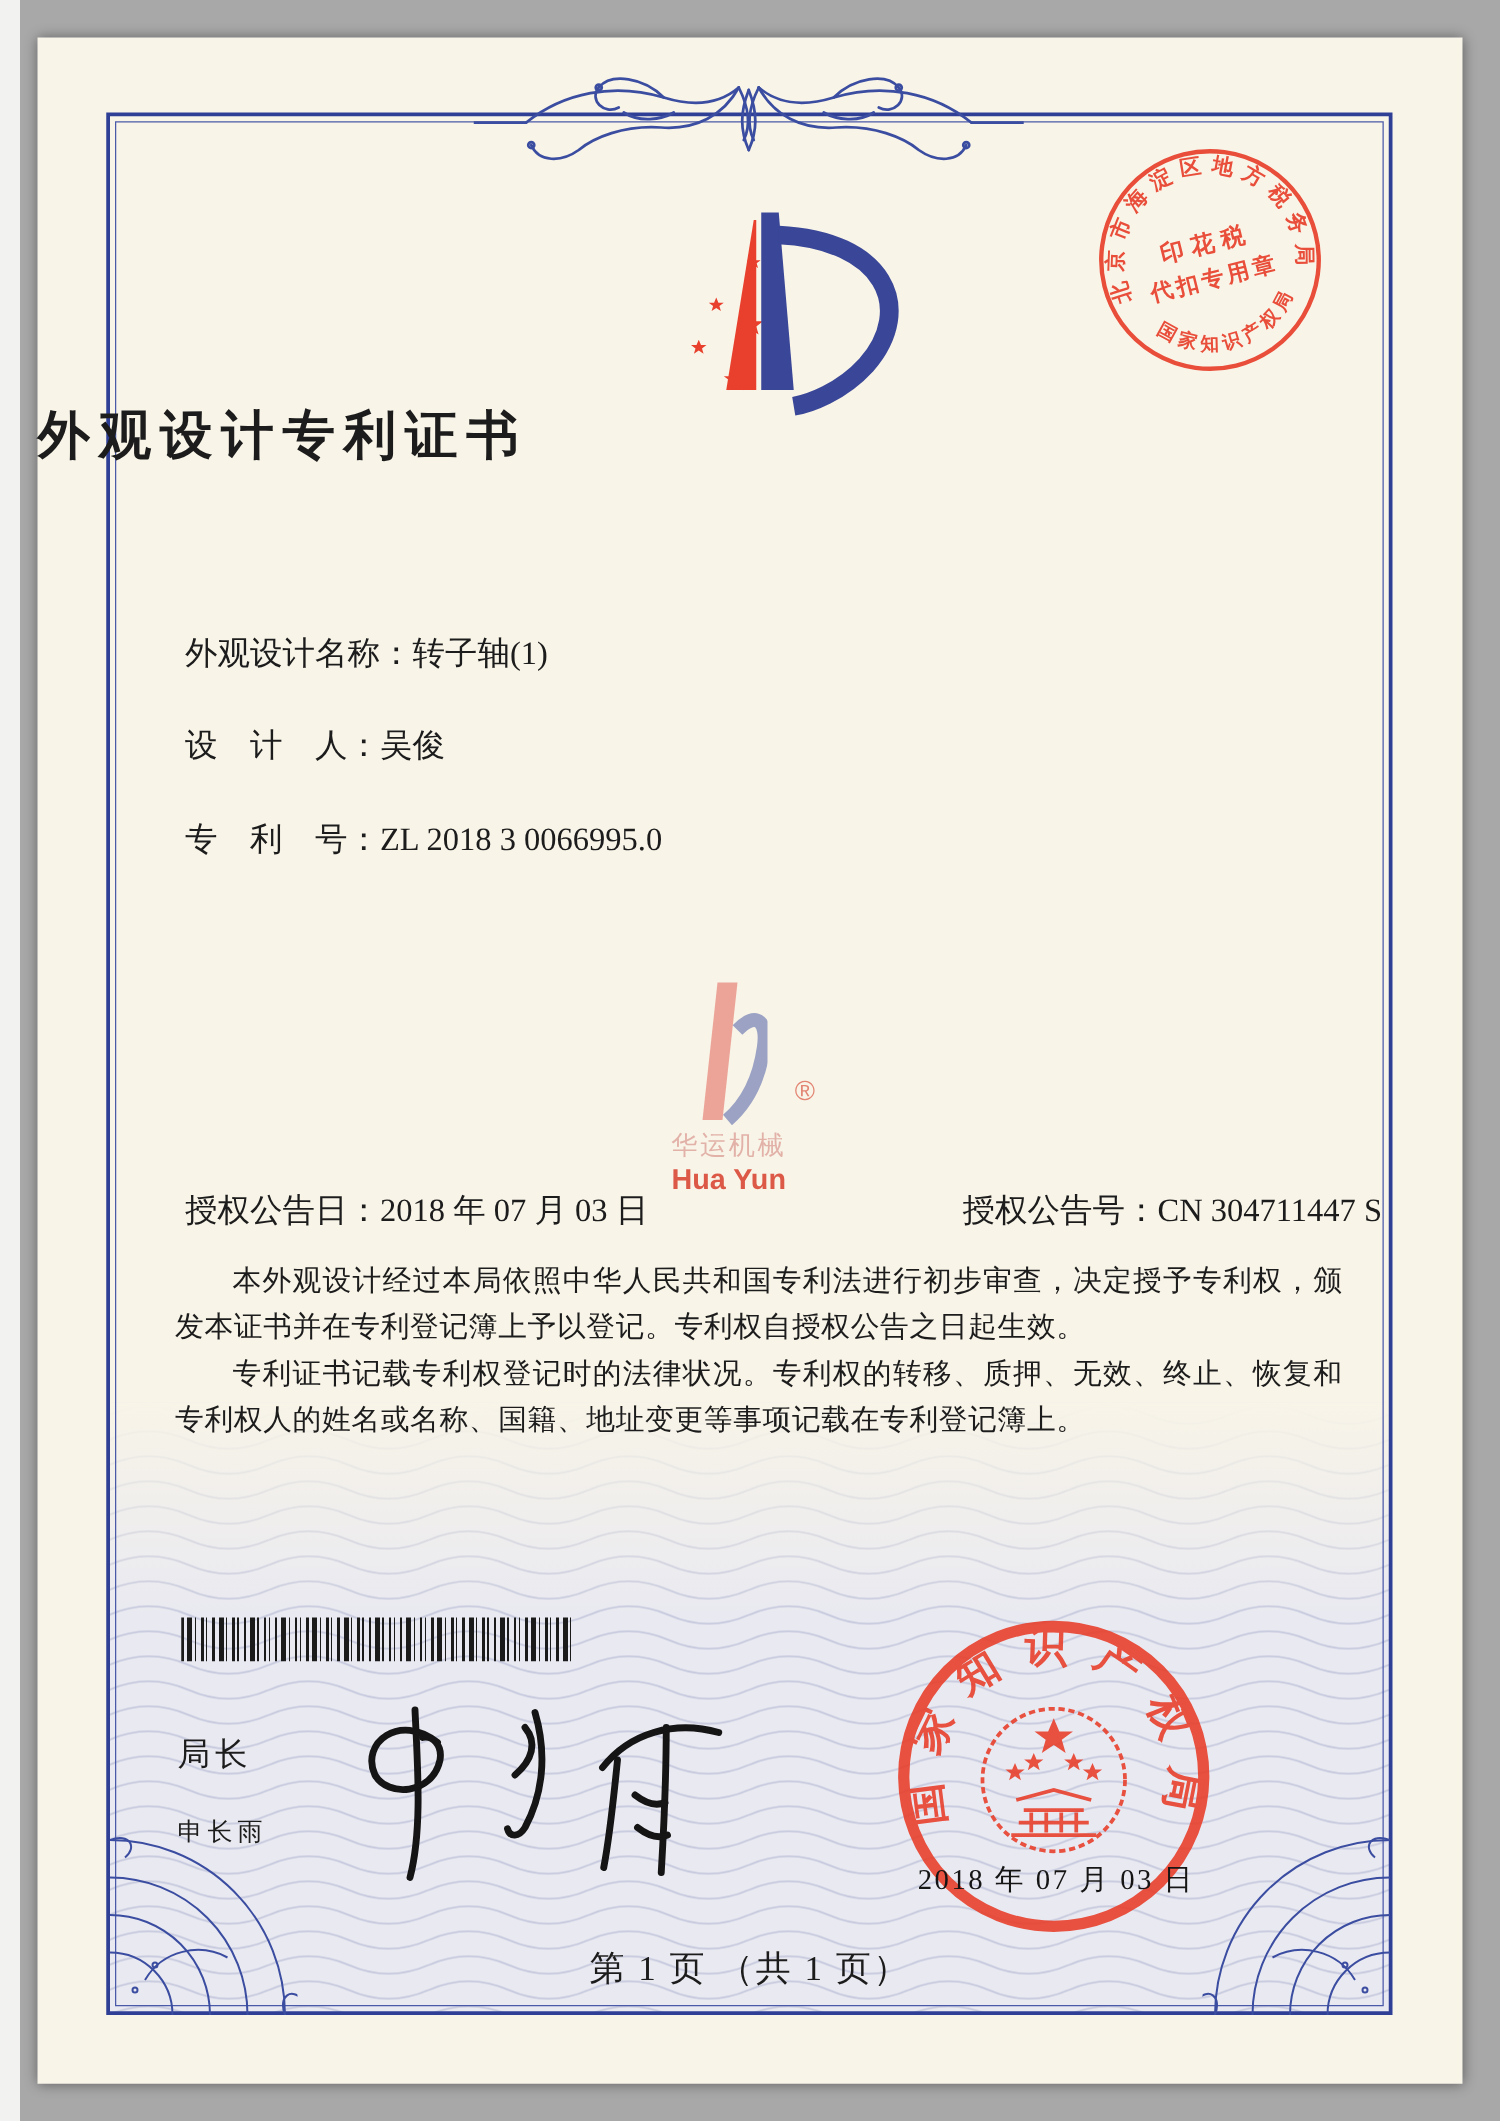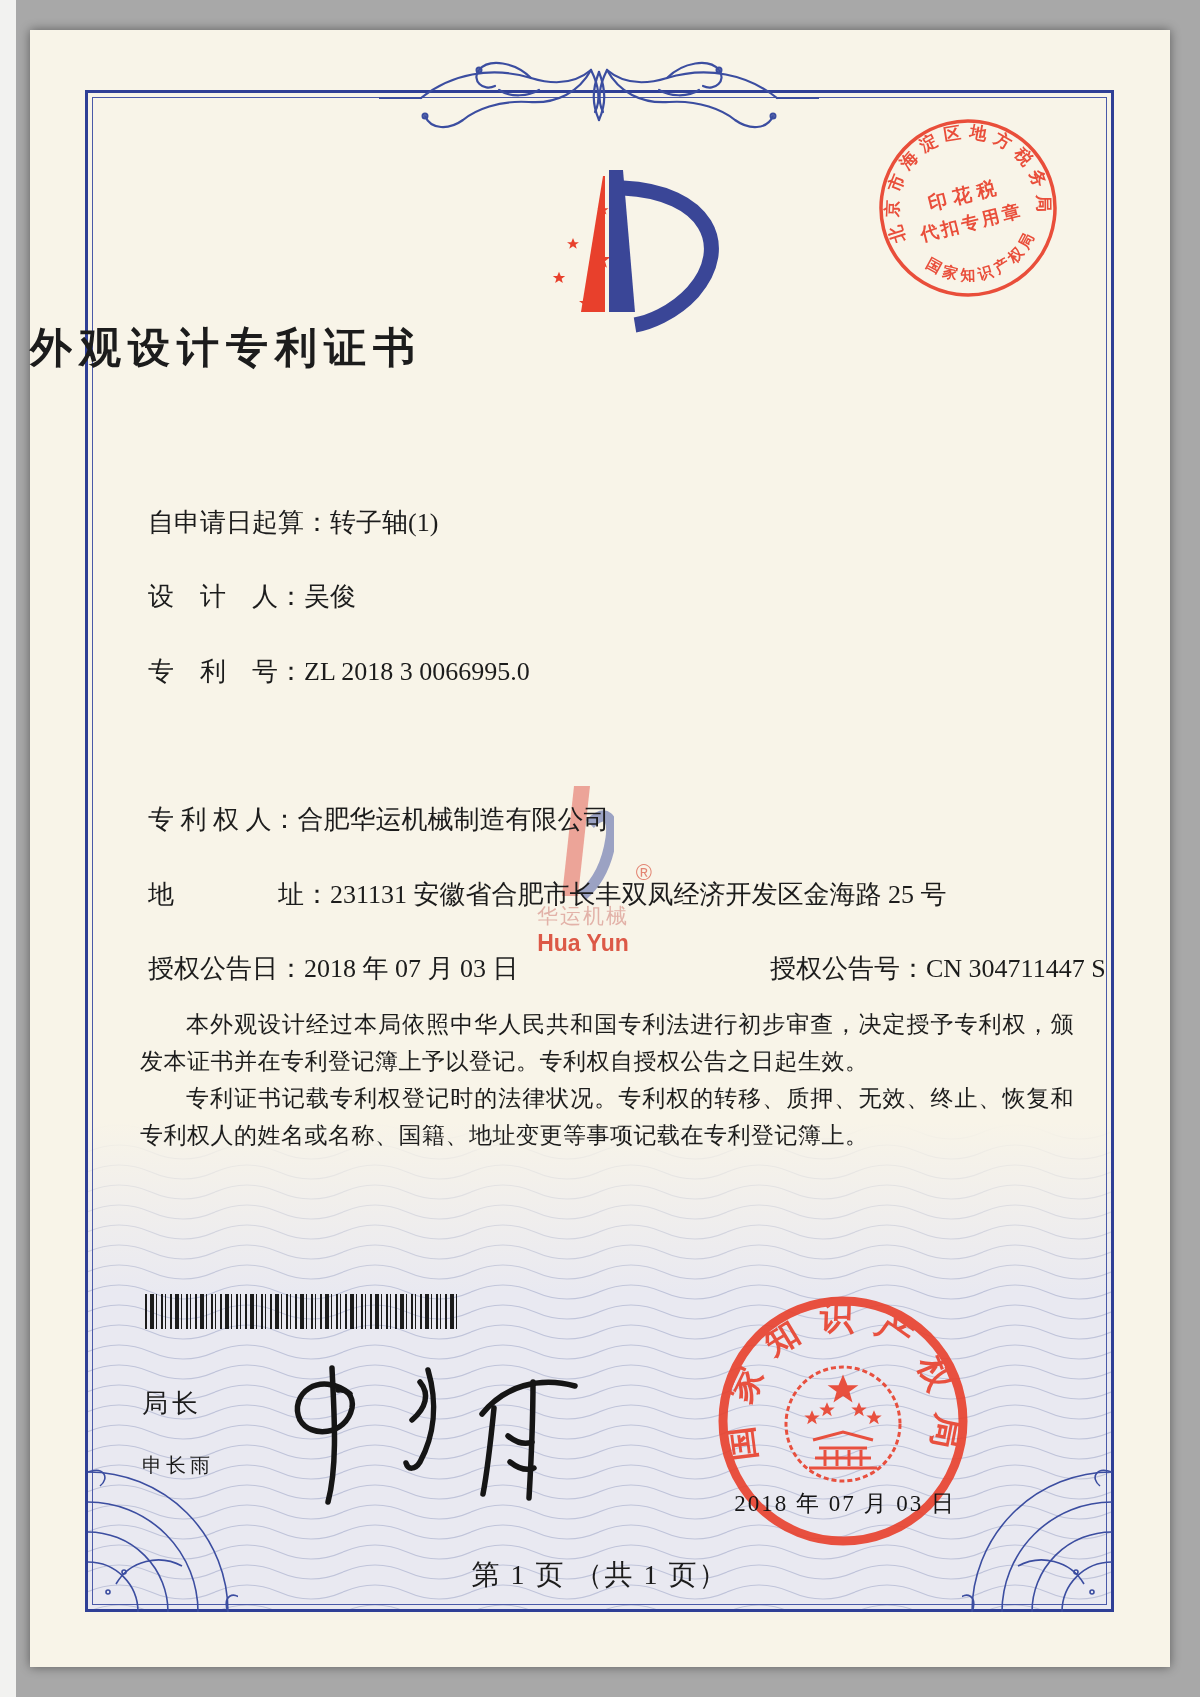--- a/index.html
+++ b/index.html
@@ -184,33 +184,27 @@
         <textPath href="#ts-bot" startOffset="2">国家知识产权局</textPath>
       </text>
       <text x="105" y="98" text-anchor="middle" font-size="19" style="letter-spacing:6px">印花税</text>
       <text x="105" y="126" text-anchor="middle" font-size="18" style="letter-spacing:3px">代扣专用章</text>
     </g>
   </svg>
 
   <div class="doc-title">外观设计专利证书</div>
 
   <div class="field-row r1">
-    <span>自申请日起算：</span><span>转子轴(1)</span>
+    <span>外观设计名称：</span><span>转子轴(1)</span>
   </div>
   <div class="field-row r2">
     <span>设　计　人：</span><span>吴俊</span>
   </div>
   <div class="field-row r3">
     <span>专　利　号：</span><span>ZL 2018 3 0066995.0</span>
-  </div>
-  <div class="field-row r5">
-    <span>专 利 权 人：</span><span>合肥华运机械制造有限公司</span>
-  </div>
-  <div class="field-row r6">
-    <span>地　　　　址：</span><span>231131 安徽省合肥市长丰双凤经济开发区金海路 25 号</span>
   </div>
   <div class="field-row r7">
     <span>授权公告日：</span><span>2018 年 07 月 03 日</span>
     <span class="grant-group">
       <span>授权公告号：</span><span>CN 304711447 S</span>
     </span>
   </div>
 
   <div class="body-text">
     <p>本外观设计经过本局依照中华人民共和国专利法进行初步审查，决定授予专利权，颁发本证书并在专利登记簿上予以登记。专利权自授权公告之日起生效。</p>

